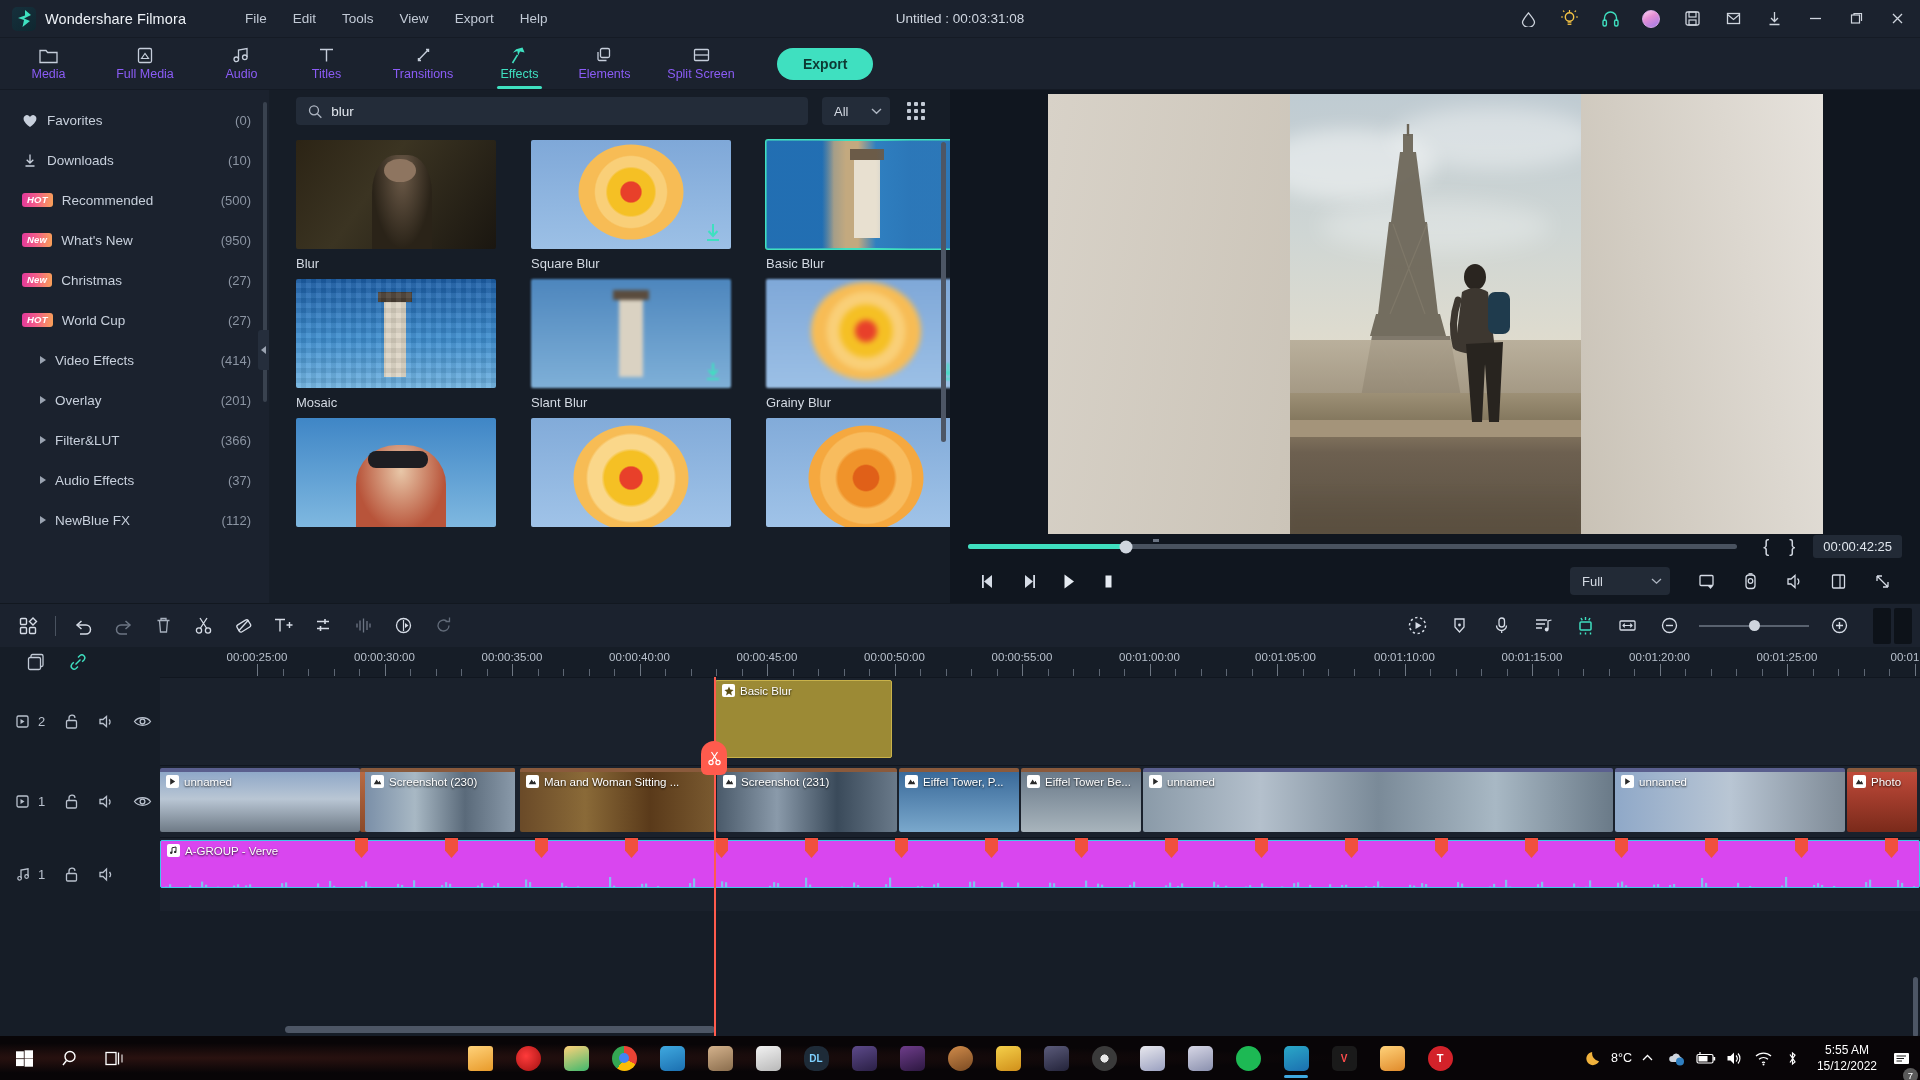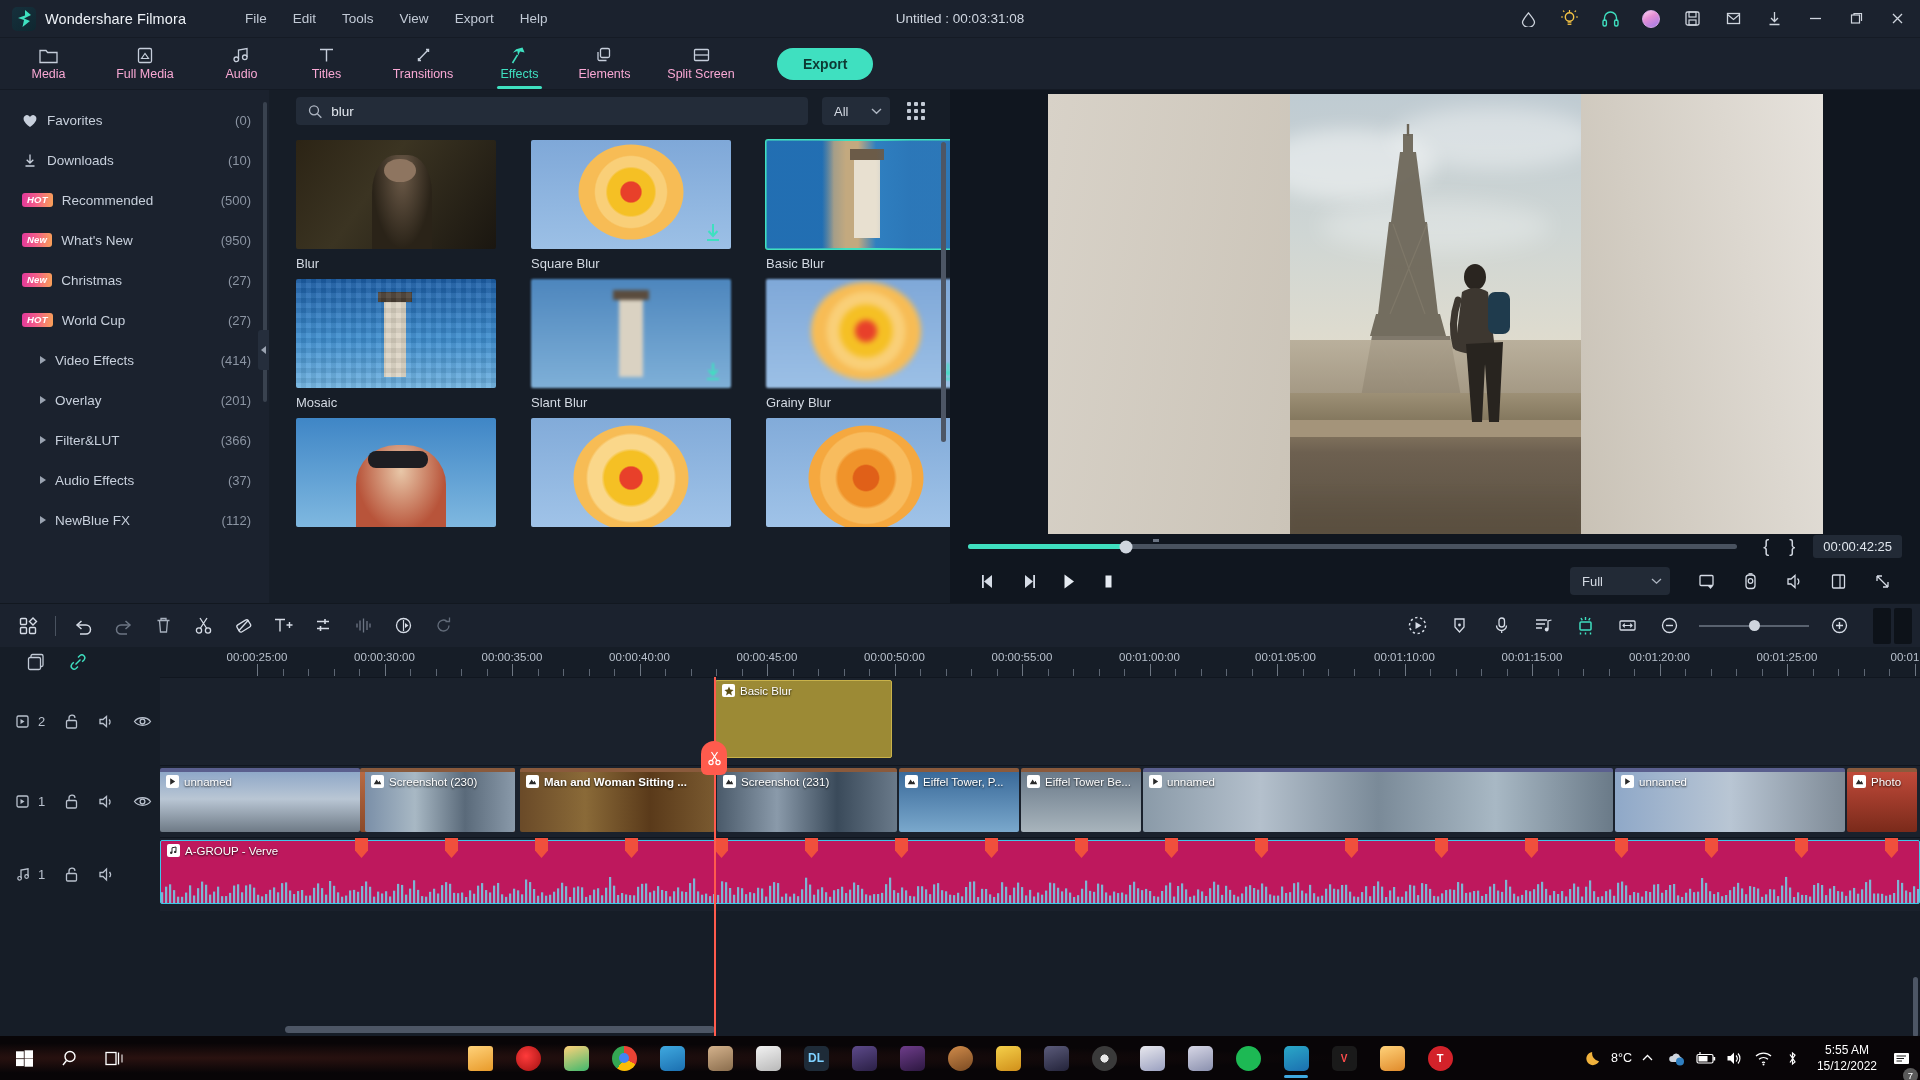--- a/index.html
+++ b/index.html
@@ -44,21 +44,21 @@
     border: 1px solid #d8a6e8;
   }
 
   
   .toptabs {
     flex: 0 0 52px; height: 52px; background: #1b222e; display: flex; align-items: stretch;
     border-bottom: 1px solid #141a24; padding-left: 6px;
   }
   .ttab {
     width: 85px; display: flex; flex-direction: column; align-items: center; justify-content: center;
-    gap: 3px; font-size: 12.5px; color: #f9a8d4; cursor: default; position: relative;
+    gap: 3px; font-size: 12.5px; color: #8b5cf6; cursor: default; position: relative;
   }
   .ttab.wide { width: 108px; }
   .ttab .tlabel { line-height: 1; }
   .ttab.active { color: #3fe0c0; }
   .ttab.active::after {
     content: ""; position: absolute; bottom: 0; left: 20px; right: 20px; height: 3px;
     background: #3fe0c0; border-radius: 2px;
   }
   .export-btn {
     margin-left: 22px; align-self: center; height: 32px; padding: 0 26px;
@@ -993,21 +993,21 @@
             <div class="clip" style="left: 205px; width: 150px; height: 64px; background: linear-gradient(90deg, rgb(122, 143, 168), rgb(168, 184, 196), rgb(90, 106, 122), rgb(138, 154, 170)); border-top: 4px solid rgb(138, 90, 60);">
               <div class="clip-label">
                 <span class="clip-ico">
                   <svg width="9" height="9" viewBox="0 0 9 9">
                     <path d="M0.8 7.2 L3.6 2.4 L5.4 5.2 L6.6 3.8 L8.2 7.2 Z" fill="#2a2a2a"></path>
                   </svg>
                 </span>
                 <span>Screenshot (230)</span>
               </div>
             </div>
-            <div class="clip" style="left: 360px; width: 195px; height: 64px; background: linear-gradient(90deg, rgb(106, 74, 40), rgb(138, 106, 56), rgb(90, 58, 26), rgb(122, 90, 48)); border-top: 4px solid rgb(138, 90, 60); font-weight: bold;">
+            <div class="clip" style="left: 360px; width: 195px; height: 64px; background: linear-gradient(90deg, rgb(106, 74, 40), rgb(138, 106, 56), rgb(90, 58, 26), rgb(122, 90, 48)); border-top: 4px solid rgb(138, 90, 60);">
               <div class="clip-label">
                 <span class="clip-ico">
                   <svg width="9" height="9" viewBox="0 0 9 9">
                     <path d="M0.8 7.2 L3.6 2.4 L5.4 5.2 L6.6 3.8 L8.2 7.2 Z" fill="#2a2a2a"></path>
                   </svg>
                 </span>
                 <span>Man and Woman Sitting ...</span>
               </div>
             </div>
             <div class="clip" style="left: 557px; width: 180px; height: 64px; background: linear-gradient(90deg, rgb(74, 90, 106), rgb(138, 154, 170), rgb(58, 74, 90), rgb(106, 122, 138)); border-top: 4px solid rgb(138, 90, 60);">
@@ -1086,21 +1086,21 @@
           <svg width="17" height="17" viewBox="0 0 17 17">
               <rect x="3.5" y="7.5" width="10" height="7.5" rx="1.2" fill="none" stroke="#b9c1cd" stroke-width="1.3"></rect>
               <path d="M6 7.5 V5.5 a3 3 0 0 1 6 -0.6" fill="none" stroke="#b9c1cd" stroke-width="1.3"></path>
             </svg>
           <svg width="19" height="17" viewBox="0 0 19 17">
               <path d="M2 6.5 H5 L8.5 3 V14 L5 10.5 H2 Z" fill="none" stroke="#b9c1cd" stroke-width="1.3"></path>
               <path d="M11.5 5.8 a4.3 4.3 0 0 1 0 5.4" fill="none" stroke="#b9c1cd" stroke-width="1.3"></path>
             </svg>
         </div>
         <div class="track-body" id="atrack1">
-            <div class="clip" style="left: 0px; width: 1760px; height: 64px; background: #be185d; border: 1px solid rgb(62, 200, 232);">
+            <div class="clip" style="left: 0px; width: 1760px; height: 48px; background: #d946ef; border: 1px solid rgb(62, 200, 232);">
               <div style="position: absolute; left: 0px; right: 0px; top: 18px; height: 44px; overflow: hidden;">
                 <svg width="1760" height="44" viewBox="0 0 1760 44">
                   <rect x="0" y="33.2" width="2.2" height="18" fill="#6fdcf0" opacity="0.8"></rect>
                   <rect x="4" y="27.657933871966357" width="2.2" height="27.236776880056073" fill="#6fdcf0" opacity="0.8"></rect>
                   <rect x="8" y="25.309516369642616" width="2.2" height="31.15080605059564" fill="#6fdcf0" opacity="0.8"></rect>
                   <rect x="12" y="31.107881494307442" width="2.2" height="21.486864176154267" fill="#6fdcf0" opacity="0.8"></rect>
                   <rect x="16" y="37.68811826805177" width="2.2" height="10.519802886580383" fill="#6fdcf0" opacity="0.8"></rect>
                   <rect x="20" y="37.78893765204172" width="2.2" height="10.351770579930472" fill="#6fdcf0" opacity="0.8"></rect>
                   <rect x="24" y="33.57002467470033" width="2.2" height="17.38329220883279" fill="#6fdcf0" opacity="0.8"></rect>
                   <rect x="28" y="26.3455886004535" width="2.2" height="29.42401899924417" fill="#6fdcf0" opacity="0.8"></rect>
@@ -1624,21 +1624,21 @@
       <div class="app-wrap">
           <div class="appico" style="background:linear-gradient(160deg,#3fa9e0,#1b6fb0);"></div>
         </div>
       <div class="app-wrap">
           <div class="appico" style="background:linear-gradient(160deg,#d4b28c,#8a6d4d);"></div>
         </div>
       <div class="app-wrap">
           <div class="appico" style="background:linear-gradient(160deg,#f2f2f2,#b8b8b8);"></div>
         </div>
       <div class="app-wrap">
-          <div class="appico" style="background:#1e2b38;color:#7fd1ff;font-size:12px;">DL</div>
+          <div class="appico" style="background:#1e2b38;color:#7fd1ff;font-size:10px;border-radius:10px;">DL</div>
         </div>
       <div class="app-wrap">
           <div class="appico" style="background:linear-gradient(160deg,#5d4a8a,#2a1f45);"></div>
         </div>
       <div class="app-wrap">
           <div class="appico" style="background:linear-gradient(160deg,#6e3d8a,#2c1740);"></div>
         </div>
       <div class="app-wrap">
           <div class="appico" style="background:linear-gradient(160deg,#d08b4a,#7a4a22);border-radius:50%;"></div>
         </div>

